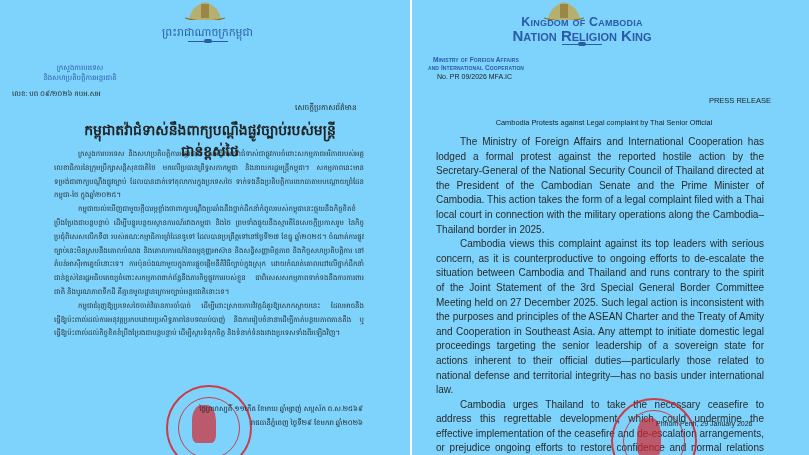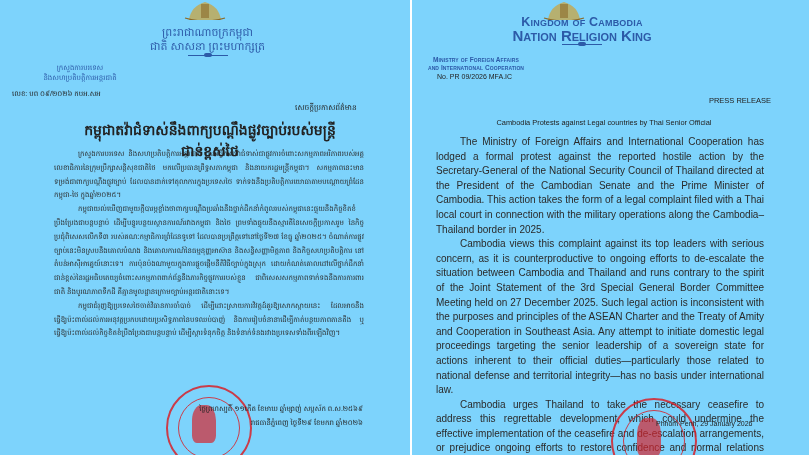--- a/index.html
+++ b/index.html
@@ -57,21 +57,20 @@
 <body>
 
 <div class="page page-km">
   <svg class="emblem" viewBox="0 0 44 20">
     <path d="M6 20 Q8 6 22 2 Q36 6 38 20 Z" fill="#c9a441" opacity="0.75"></path>
     <rect x="18" y="4" width="8" height="14" fill="#8a6a2a" opacity="0.6"></rect>
     <path d="M2 18 Q22 24 42 18" stroke="#8a6a2a" stroke-width="1.2" fill="none"></path>
   </svg>
   <div class="kingdom">
     <span class="l1">ព្រះរាជាណាចក្រកម្ពុជា</span>
-    <span class="l2">ជាតិ សាសនា ព្រះមហាក្សត្រ</span>
     <span class="ornament"></span>
   </div>
   <div class="ministry">
     <div>ក្រសួងការបរទេស</div>
     <div>និងសហប្រតិបត្តិការអន្តរជាតិ</div>
   </div>
   <div class="ref">លេខ: បព ០៩/២០២៦ កបអ.សអ</div>
   <div class="doc-type">សេចក្តីប្រកាសព័ត៌មាន</div>
   <div class="doc-title">កម្ពុជាតវ៉ាជំទាស់នឹងពាក្យបណ្តឹងផ្លូវច្បាប់របស់មន្ត្រីជាន់ខ្ពស់ថៃ</div>
   <div class="body">
@@ -99,21 +98,21 @@
     <span class="l1">Kingdom of Cambodia</span>
     <span class="l2">Nation Religion King</span>
     <span class="ornament"></span>
   </div>
   <div class="ministry">
     <div>Ministry of Foreign Affairs</div>
     <div>and International Cooperation</div>
   </div>
   <div class="ref">No. PR 09/2026 MFA.IC</div>
   <div class="doc-type">PRESS RELEASE</div>
-  <div class="doc-title">Cambodia Protests against Legal countries by Thai Senior Official</div>
+  <div class="doc-title">Cambodia Protests against Legal complaint by Thai Senior Official</div>
   <div class="body">
     <p>The Ministry of Foreign Affairs and International Cooperation has lodged a formal protest against the reported hostile action by the Secretary-General of the National Security Council of Thailand directed at the President of the Cambodian Senate and the Prime Minister of Cambodia. This action takes the form of a legal complaint filed with a Thai local court in connection with the military operations along the Cambodia–Thailand border in 2025.</p>
     <p>Cambodia views this complaint against its top leaders with serious concern, as it is counterproductive to ongoing efforts to de-escalate the situation between Cambodia and Thailand and runs contrary to the spirit of the Joint Statement of the 3rd Special General Border Committee Meeting held on 27 December 2025. Such legal action is inconsistent with the purposes and principles of the ASEAN Charter and the Treaty of Amity and Cooperation in Southeast Asia. Any attempt to initiate domestic legal proceedings targeting the senior leadership of a sovereign state for actions inherent to their official duties—particularly those related to national defense and territorial integrity—has no basis under international law.</p>
     <p>Cambodia urges Thailand to take the necessary ceasefire to address this regrettable development, which could undermine the effective implementation of the ceasefire and de-escalation arrangements, or prejudice ongoing efforts to restore confidence and normal relations between the two countries.</p>
   </div>
   <div class="seal">
       <div class="inner"></div>
       <div class="core"></div>
     </div>
   <div class="dateline">Phnom Penh, 29 January 2026</div>

